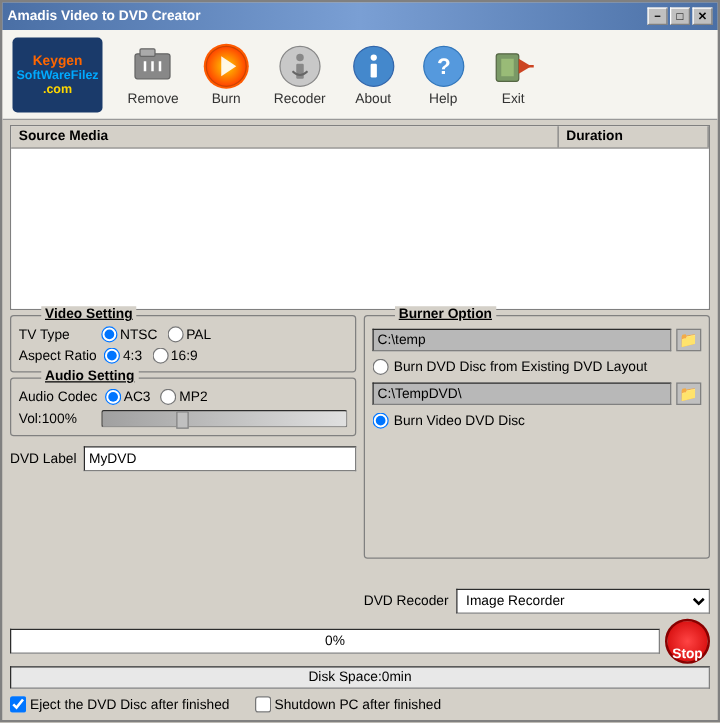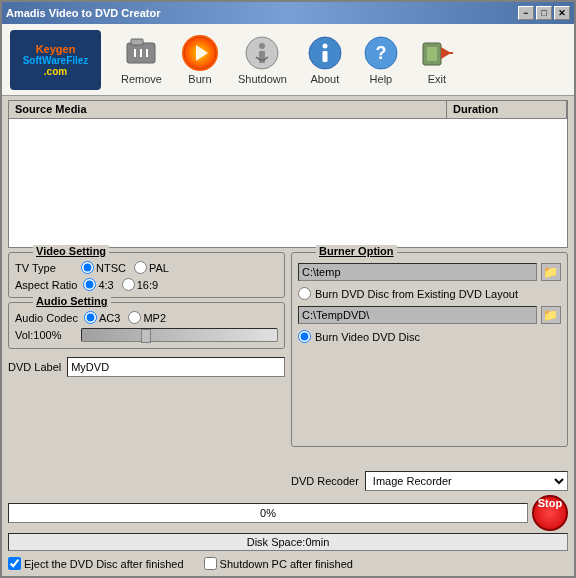--- a/index.html
+++ b/index.html
@@ -56,21 +56,21 @@
       align-items: center;
       gap: 4px;
       height: 72px;
     }
     .logo-area {
       display: flex;
       align-items: center;
       margin-right: 8px;
     }
     .logo-box {
-      width: 91px;
+      width: 72px;
       height: 60px;
       background: #1a3a6a;
       border-radius: 4px;
       display: flex;
       flex-direction: column;
       align-items: center;
       justify-content: center;
       color: #ffd700;
       font-size: 9px;
       font-weight: bold;
@@ -309,21 +309,21 @@
       align-items: center;
       gap: 4px;
     }
     .stop-btn {
       width: 36px;
       height: 36px;
       background: radial-gradient(circle, #ff4444, #cc0000);
       border: 2px solid #880000;
       border-radius: 50%;
       display: flex;
-      align-items: flex-start;
+      align-items: flex-end;
       justify-content: center;
       cursor: pointer;
       font-size: 11px;
       color: white;
       font-weight: bold;
       flex-shrink: 0;
     }
     .disk-space-bar {
       background: #e8e8e8;
       border: 1px inset #808080;
@@ -405,21 +405,21 @@
     <div class="toolbar-btn">
       <div class="toolbar-icon">
         <svg width="36" height="36" viewBox="0 0 36 36">
           <circle cx="18" cy="18" r="16" fill="#c8c8c8" stroke="#888" stroke-width="1"></circle>
           <path d="M18 6 L18 6" stroke="#666" stroke-width="1"></path>
           <circle cx="18" cy="11" r="3" fill="#888"></circle>
           <rect x="15" y="16" width="6" height="12" rx="1" fill="#888"></rect>
           <path d="M12 22 Q18 28 24 22" fill="none" stroke="#666" stroke-width="1.5"></path>
         </svg>
       </div>
-      <span class="toolbar-label">Shutdown</span>
+      <span class="toolbar-label">Recoder</span>
     </div>
 
     <div class="toolbar-btn">
       <div class="toolbar-icon">
         <svg width="36" height="36" viewBox="0 0 36 36">
           <circle cx="18" cy="18" r="16" fill="#4488cc" stroke="#3366aa" stroke-width="1"></circle>
           <circle cx="18" cy="11" r="2.5" fill="white"></circle>
           <rect x="15.5" y="16" width="5" height="11" rx="1" fill="white"></rect>
         </svg>
       </div>

